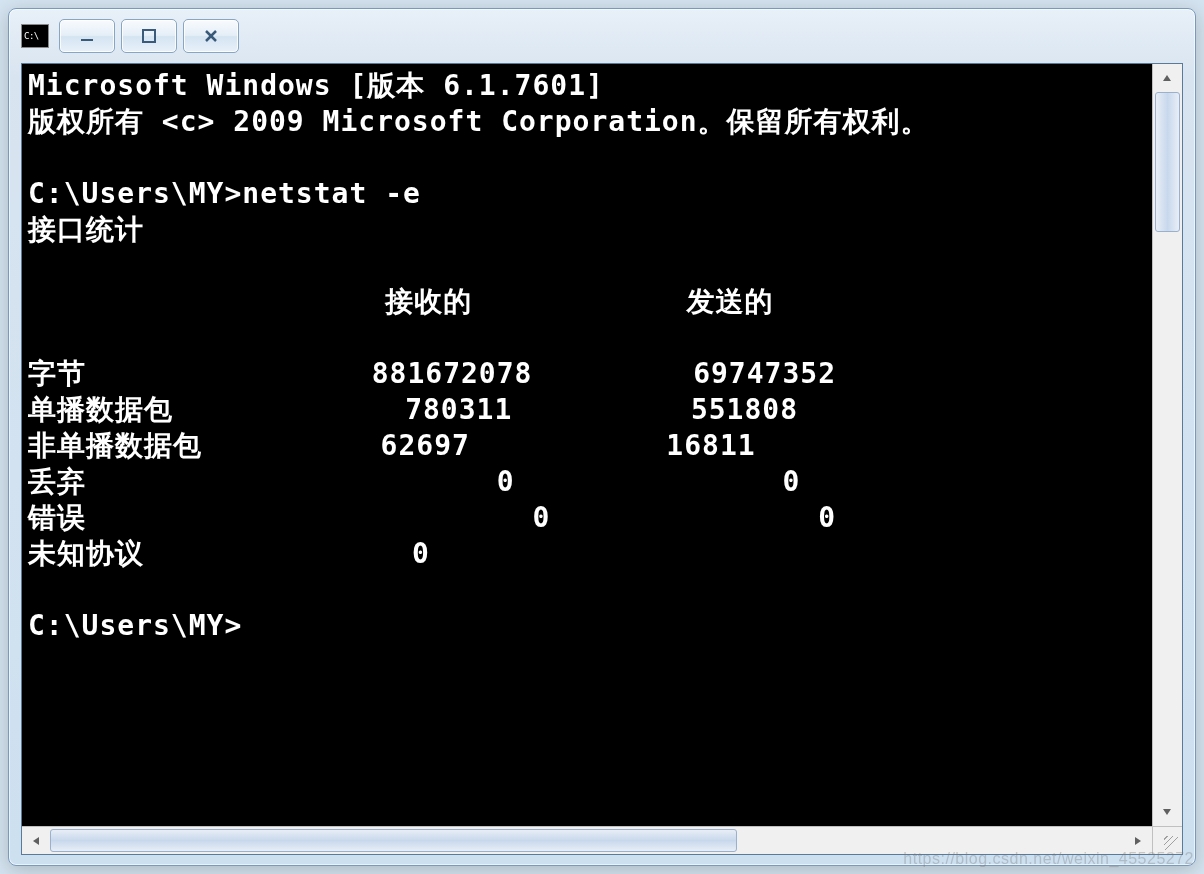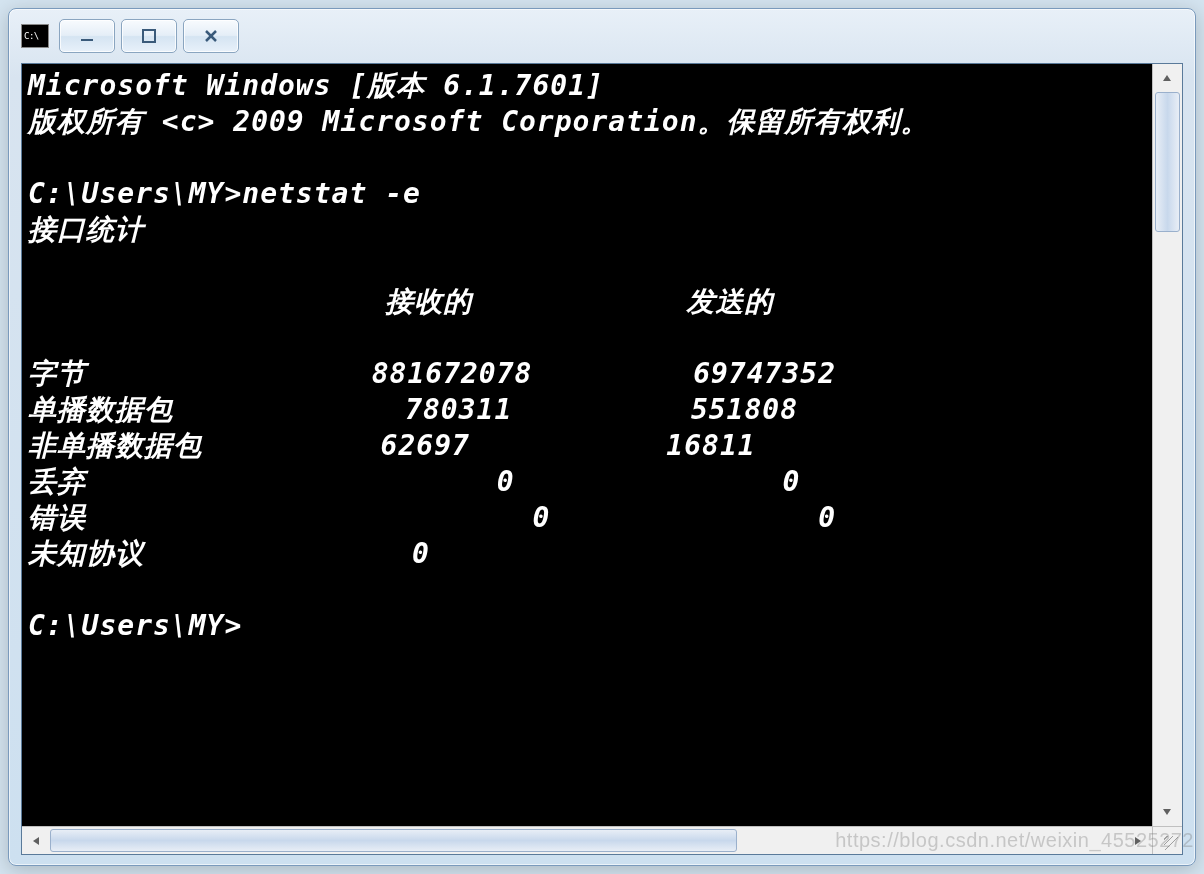--- a/index.html
+++ b/index.html
@@ -75,21 +75,20 @@
     .win-btn.close svg { stroke-width: 2.5; }
     .client-area {
       flex: 1;
       margin: 0 12px 10px 12px;
       background: #000;
       border: 1px solid #5a7a9a;
       position: relative;
       display: flex;
       flex-direction: column;
       overflow: hidden;
-      font-style: italic;
     }
     .terminal-content-wrap {
       position: absolute;
       top: 0; left: 0; right: 30px; bottom: 28px;
       overflow: hidden;
       background: #000;
     }
     .terminal-content {
       padding: 4px 6px;
       color: #fff;
@@ -149,23 +148,23 @@
     .sb-grip::after {
       content: "";
       position: absolute;
       right: 4px; bottom: 4px; width: 14px; height: 14px;
       background:
         linear-gradient(135deg, transparent 0 2px, #a0a0a0 2px 3px, transparent 3px 6px, #a0a0a0 6px 7px, transparent 7px 10px, #a0a0a0 10px 11px, transparent 11px);
     }
     .watermark {
       position: fixed;
       right: 10px;
-      bottom: 22px;
+      bottom: 6px;
       color: rgba(120,120,120,0.35);
-      font-size: 20px;
+      font-size: 16px;
       font-family: Arial, sans-serif;
       letter-spacing: 0.5px;
     }
   </style>
 </head>
 <body>
 
 <div class="window">
   <div class="titlebar">
     <div class="titlebar-icon"></div>

